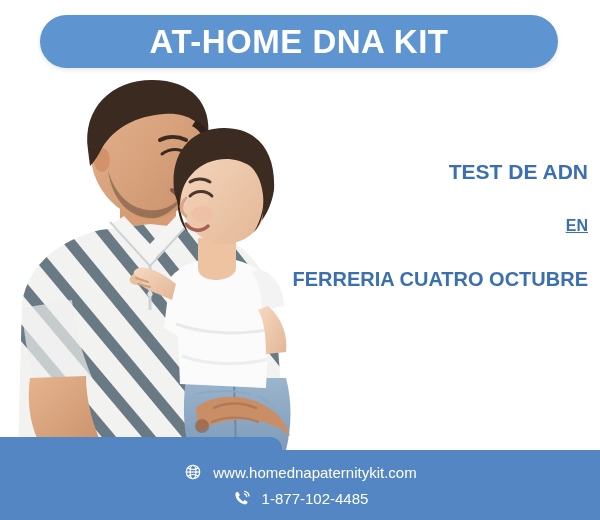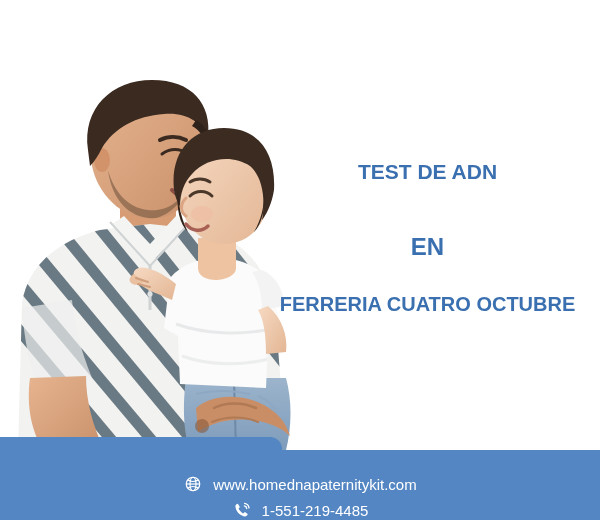--- a/index.html
+++ b/index.html
@@ -43,32 +43,32 @@
     left:0px; top:78px;
     width:330px; height:372px;
     overflow:hidden;
     background:#ffffff;
   }
   #photo svg { display:block; }
 
   
   #headline-block {
     position:absolute;
-    left:255px; top:160px;
+    left:243px; top:160px;
     width:345px;
-    text-align:center;
+    text-align:right;
   }
   .headline-line {
     color:#3a6fb0;
     font-weight:bold;
     white-space:nowrap;
     line-height:1.15;
   }
   #headline-line-1 { font-size:21px; }
-  #headline-line-2 { font-size:24px; margin-top:49px; }
+  #headline-line-2 { font-size:16px; margin-top:33px;text-decoration:underline; }
   #headline-line-3 { font-size:20px; margin-top:32px; }
 
   
   #footer-band-left {
     position:absolute;
     left:0; top:437px;
     width:282px; height:83px;
     background:#5386c2;
     border-top-right-radius:12px;
   }
@@ -78,21 +78,21 @@
     width:600px; height:70px;
     background:#5386c2;
   }
   #footer-content {
     position:absolute;
     left:0; top:450px;
     width:600px; height:70px;
     display:flex;
     flex-direction:column;
     align-items:center;
-    justify-content:flex-end;
+    justify-content:center;
     gap:6px;
   }
   .footer-row {
     display:flex;
     align-items:center;
     justify-content:center;
     gap:10px;
   }
   #footer-row-2 { gap:26px; }
   .footer-item {
@@ -112,20 +112,23 @@
     justify-content:center;
     width:20px; height:20px;
     flex:0 0 auto;
   }
 </style>
 </head>
 <body>
 
 <div id="poster">
 
+  <div id="header-banner">
+    <span id="header-title">AT-HOME DNA KIT</span>
+  </div>
 
   <div id="photo">
     <svg width="330" height="372" viewBox="0 0 330 372">
       <defs>
         <linearGradient id="skinMan" x1="0" y1="0" x2="1" y2="1">
           <stop offset="0%" stop-color="#e6b48f"></stop>
           <stop offset="100%" stop-color="#c8906a"></stop>
         </linearGradient>
         <linearGradient id="skinKid" x1="0" y1="0" x2="1" y2="1">
           <stop offset="0%" stop-color="#f6d9c2"></stop>
@@ -287,20 +290,20 @@
       <div class="footer-item">
         <span class="footer-icon">
           <svg width="18" height="18" viewBox="0 0 24 24" fill="none" stroke="#ffffff" stroke-width="1.8" stroke-linecap="round">
             <path d="M6.5,3.5 C5,3.5 3.2,5 3.2,6.8 C3.2,13.5 9.5,20.3 16.4,20.5
                      C18.2,20.5 19.6,18.9 19.6,17.4 L15.9,14.8 L13.4,16.6
                      C11.1,15.3 8.6,12.7 7.4,10.4 L9.2,7.9 Z" fill="#ffffff" stroke="none"></path>
             <path d="M15.5,3.2 C18.6,3.8 21,6.2 21.3,9.2"></path>
             <path d="M15.2,6.6 C16.9,7 18.1,8.3 18.3,10"></path>
           </svg>
         </span>
-        <span class="footer-text">1-551-219-4485</span>
+        <span class="footer-text">1-877-102-4485</span>
       </div>
 
     </div>
 
   </div>
 
 </div>
 
 </body></html>

